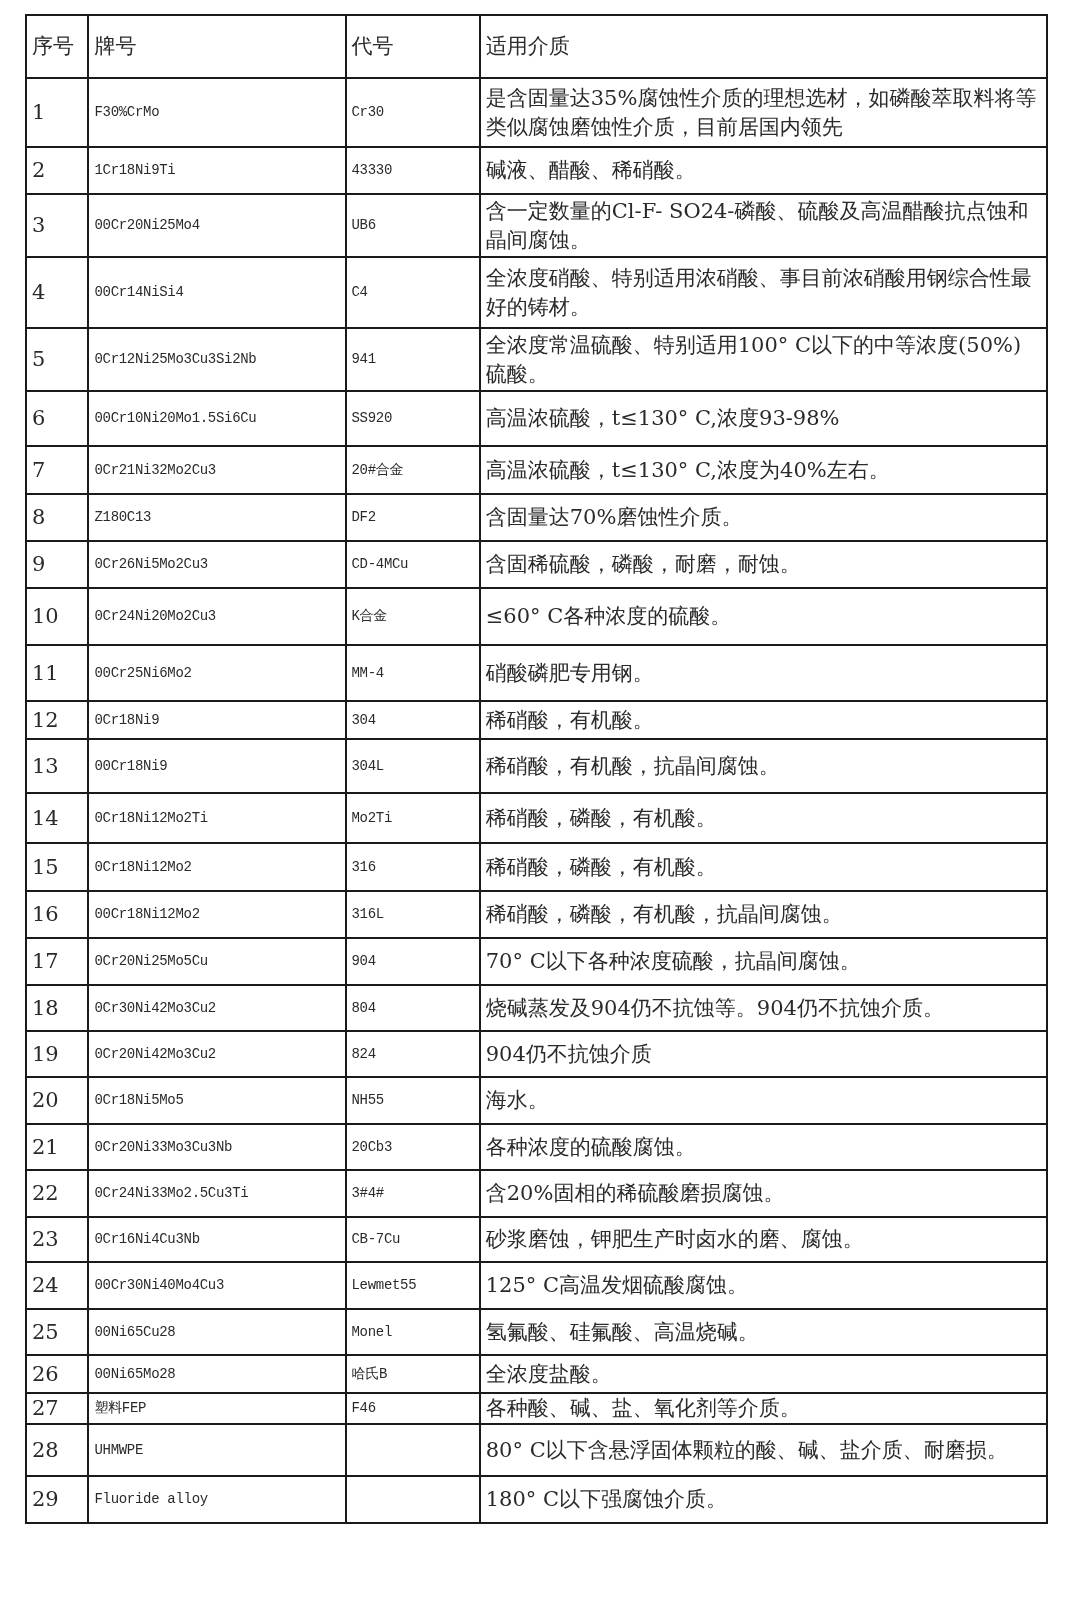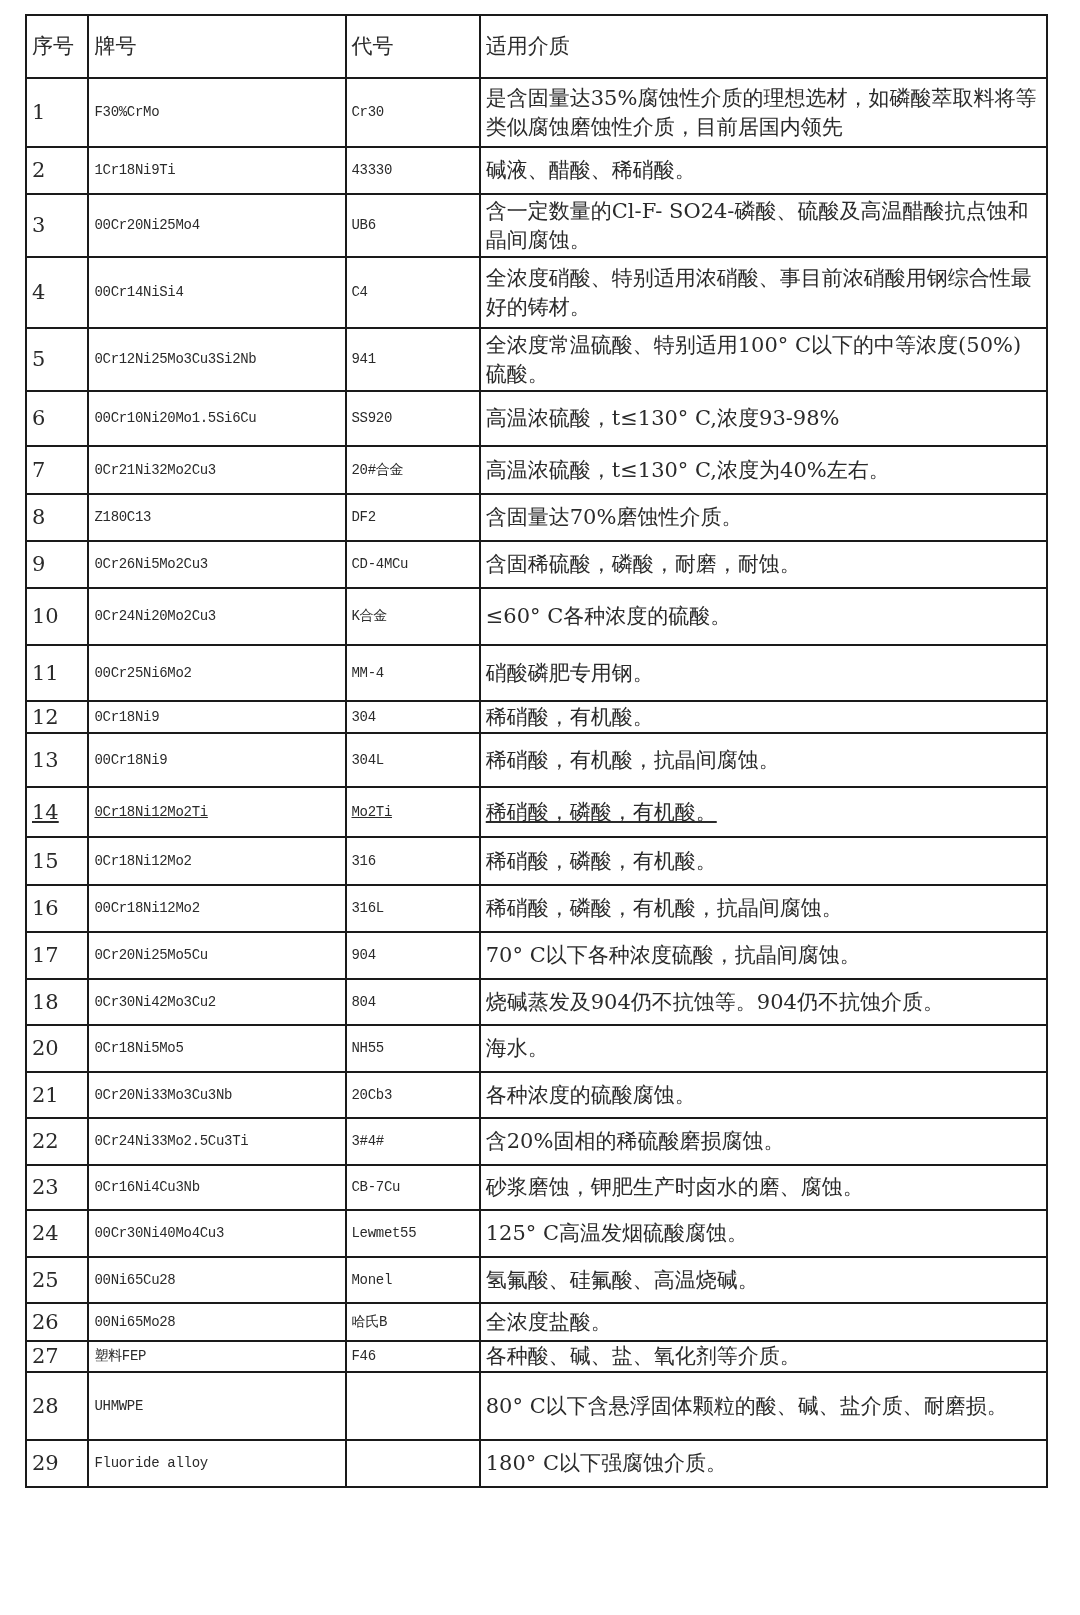--- a/index.html
+++ b/index.html
@@ -103,33 +103,33 @@
         <td class="mono">0Cr24Ni20Mo2Cu3</td>
         <td class="mono">K合金</td>
         <td>≤60° C各种浓度的硫酸。</td>
       </tr>
       <tr style="height: 56px;">
         <td>11</td>
         <td class="mono">00Cr25Ni6Mo2</td>
         <td class="mono">MM-4</td>
         <td>硝酸磷肥专用钢。</td>
       </tr>
-      <tr style="height: 32px;">
+      <tr style="height: 38px;">
         <td>12</td>
         <td class="mono">0Cr18Ni9</td>
         <td class="mono">304</td>
         <td>稀硝酸，有机酸。</td>
       </tr>
       <tr style="height: 54px;">
         <td>13</td>
         <td class="mono">00Cr18Ni9</td>
         <td class="mono">304L</td>
         <td>稀硝酸，有机酸，抗晶间腐蚀。</td>
       </tr>
-      <tr style="height: 50px; text-decoration: underline;">
+      <tr style="height: 50px;">
         <td>14</td>
         <td class="mono">0Cr18Ni12Mo2Ti</td>
         <td class="mono">Mo2Ti</td>
         <td>稀硝酸，磷酸，有机酸。</td>
       </tr>
       <tr style="height: 48px;">
         <td>15</td>
         <td class="mono">0Cr18Ni12Mo2</td>
         <td class="mono">316</td>
         <td>稀硝酸，磷酸，有机酸。</td>
@@ -145,20 +145,26 @@
         <td class="mono">0Cr20Ni25Mo5Cu</td>
         <td class="mono">904</td>
         <td>70° C以下各种浓度硫酸，抗晶间腐蚀。</td>
       </tr>
       <tr style="height: 46px;">
         <td>18</td>
         <td class="mono">0Cr30Ni42Mo3Cu2</td>
         <td class="mono">804</td>
         <td>烧碱蒸发及904仍不抗蚀等。904仍不抗蚀介质。</td>
       </tr>
+      <tr style="height: 46px;">
+        <td>19</td>
+        <td class="mono">0Cr20Ni42Mo3Cu2</td>
+        <td class="mono">824</td>
+        <td>904仍不抗蚀介质</td>
+      </tr>
       <tr style="height: 47px;">
         <td>20</td>
         <td class="mono">0Cr18Ni5Mo5</td>
         <td class="mono">NH55</td>
         <td>海水。</td>
       </tr>
       <tr style="height: 46px;">
         <td>21</td>
         <td class="mono">0Cr20Ni33Mo3Cu3Nb</td>
         <td class="mono">20Cb3</td>
@@ -193,21 +199,21 @@
         <td class="mono">00Ni65Mo28</td>
         <td class="mono">哈氏B</td>
         <td>全浓度盐酸。</td>
       </tr>
       <tr style="height: 31px;">
         <td>27</td>
         <td class="mono">塑料FEP</td>
         <td class="mono">F46</td>
         <td>各种酸、碱、盐、氧化剂等介质。</td>
       </tr>
-      <tr style="height: 68px;">
+      <tr style="height: 52px;">
         <td>28</td>
         <td class="mono">UHMWPE</td>
         <td class="mono"></td>
         <td>80° C以下含悬浮固体颗粒的酸、碱、盐介质、耐磨损。</td>
       </tr>
       <tr style="height: 47px;">
         <td>29</td>
         <td class="mono">Fluoride alloy</td>
         <td class="mono"></td>
         <td>180° C以下强腐蚀介质。</td>

